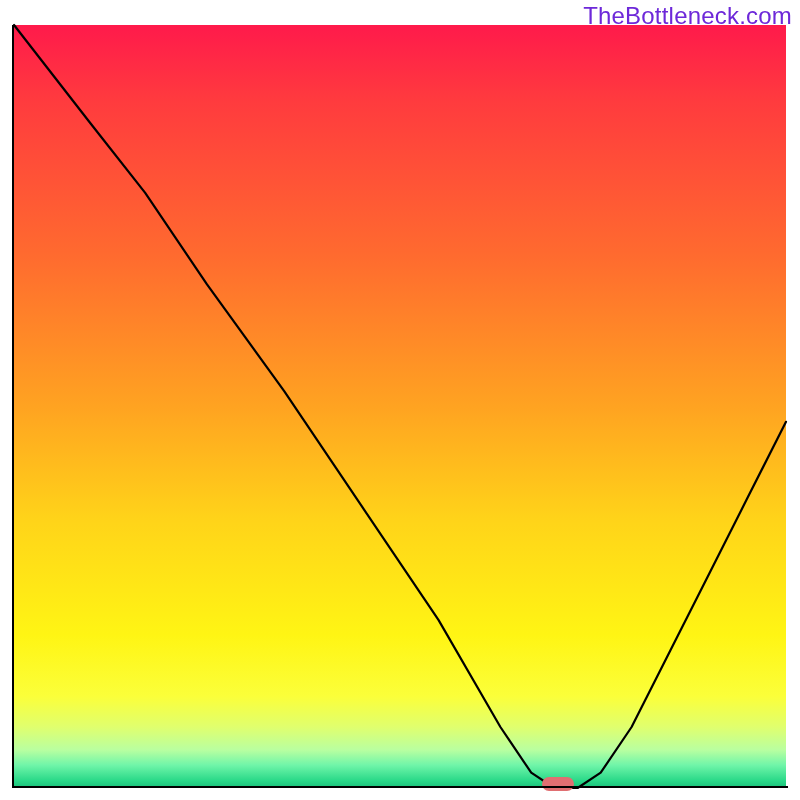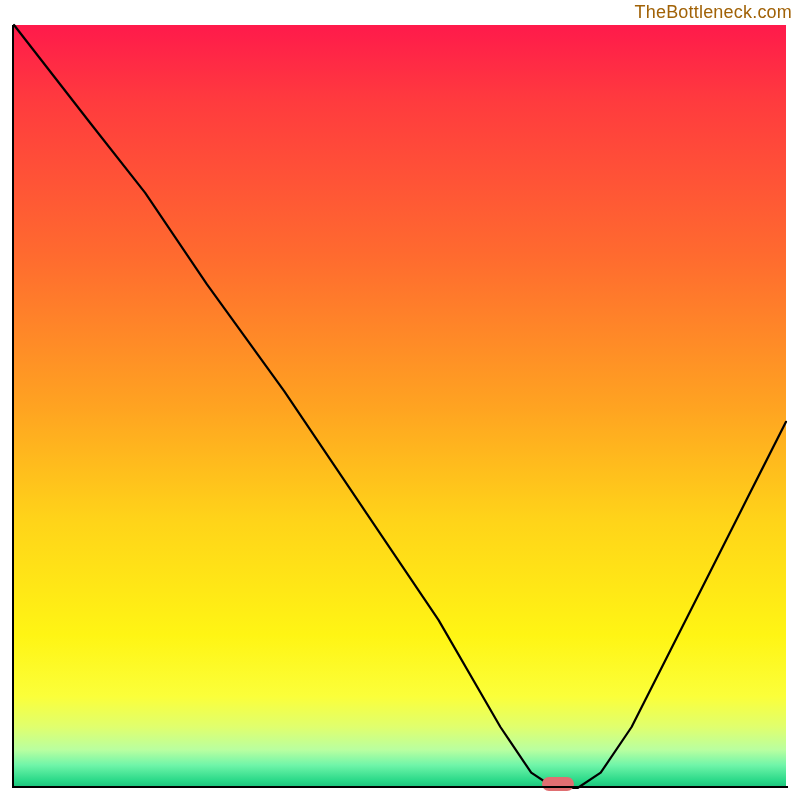--- a/index.html
+++ b/index.html
@@ -51,22 +51,22 @@
   .axis-bottom {
     left: 12px;
     top: 786px;
     width: 776px;
     height: 2px;
   }
   .watermark {
     position: absolute;
     top: 2px;
     right: 8px;
-    color: #a16207;
-    font-size: 18px;
+    color: #6d28d9;
+    font-size: 24px;
     font-weight: 500;
     letter-spacing: 0.2px;
   }
   svg.curve {
     position: absolute;
     left: 14px;
     top: 25px;
     width: 772px;
     height: 763px;
     overflow: visible;

